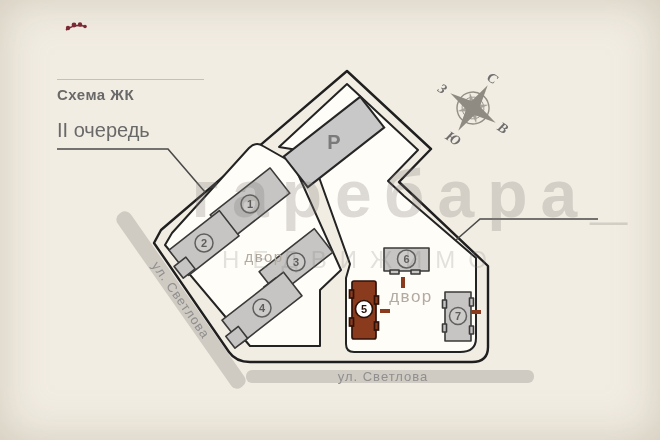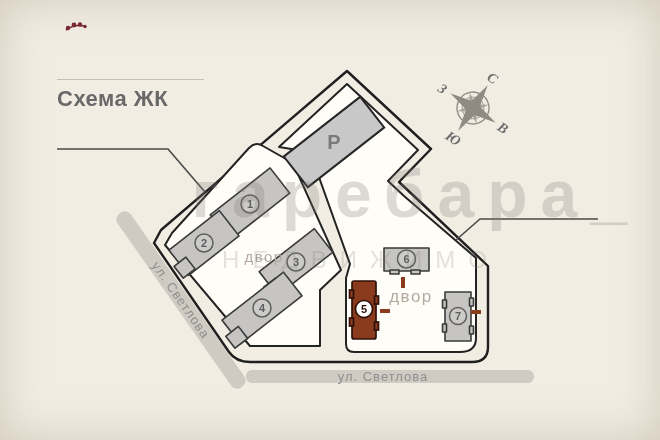--- a/index.html
+++ b/index.html
@@ -29,21 +29,21 @@
   .plabel{font:bold 20px "Liberation Sans",sans-serif;fill:#7a7a7a;text-anchor:middle;}
   .callout{fill:none;stroke:#4a4a4a;stroke-width:1.6;}
   .rose-main{fill:#8f8a82;}
   .rose-diag{fill:#a6a199;}
   .rose-ring{fill:none;stroke:#938e86;stroke-width:1.4;}
   .rose-letter{font:italic bold 14px "Liberation Serif",serif;fill:#6e6e6e;text-anchor:middle;}
   
   .brand{position:absolute;left:57px;top:34px;font:bold 36px "Liberation Serif",serif;
          color:#7b2532;letter-spacing:1px;line-height:1;}
   .brand-rule{position:absolute;left:57px;top:79px;width:147px;height:1px;background:#c6c0b6;}
-  .subtitle{position:absolute;left:57px;top:86px;font-weight:bold;font-size:22px;color:#696969;letter-spacing:.5px;}
+  .subtitle{position:absolute;left:57px;top:86px;font-weight:bold;font-size:15px;color:#696969;letter-spacing:.5px;}
   .phase2{position:absolute;left:57px;top:119px;font-size:20px;color:#696969;}
   .phase1{position:absolute;left:479px;top:196px;font-size:20px;color:#696969;}
   .wm{position:absolute;pointer-events:none;color:rgba(128,126,122,.27);white-space:nowrap;}
   .wm1{left:60px;top:156px;width:580px;text-align:right;font-weight:bold;font-size:66px;letter-spacing:13px;}
   .wm2{left:120px;top:246px;width:380px;text-align:right;font-size:24px;letter-spacing:13px;color:rgba(128,126,122,.22);}
 </style>
 </head>
 <body>
 
 <div class="stage">
@@ -152,14 +152,15 @@
       <circle cx="14" cy="-5.5" r="2.2" fill="#7b2532"></circle>
       <circle cx="19" cy="-3.5" r="1.8" fill="#7b2532"></circle>
     </g>
   </svg>
 
   <div class="wm wm1">гаребара_</div>
   <div class="wm wm2">НЕДВИЖИМО</div>
 
   <div class="brand-rule"></div>
   <div class="subtitle">Схема ЖК</div>
+  <div class="phase2">II очередь</div>
 
 </div>
 
 </body></html>

